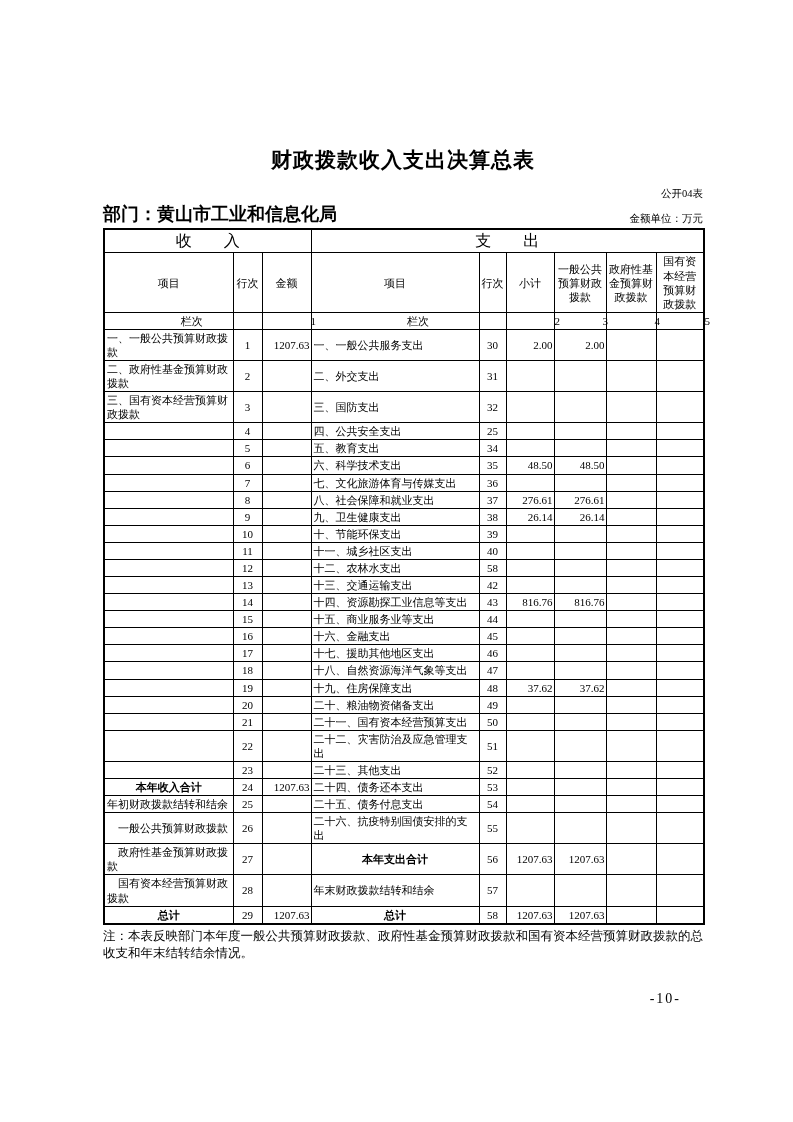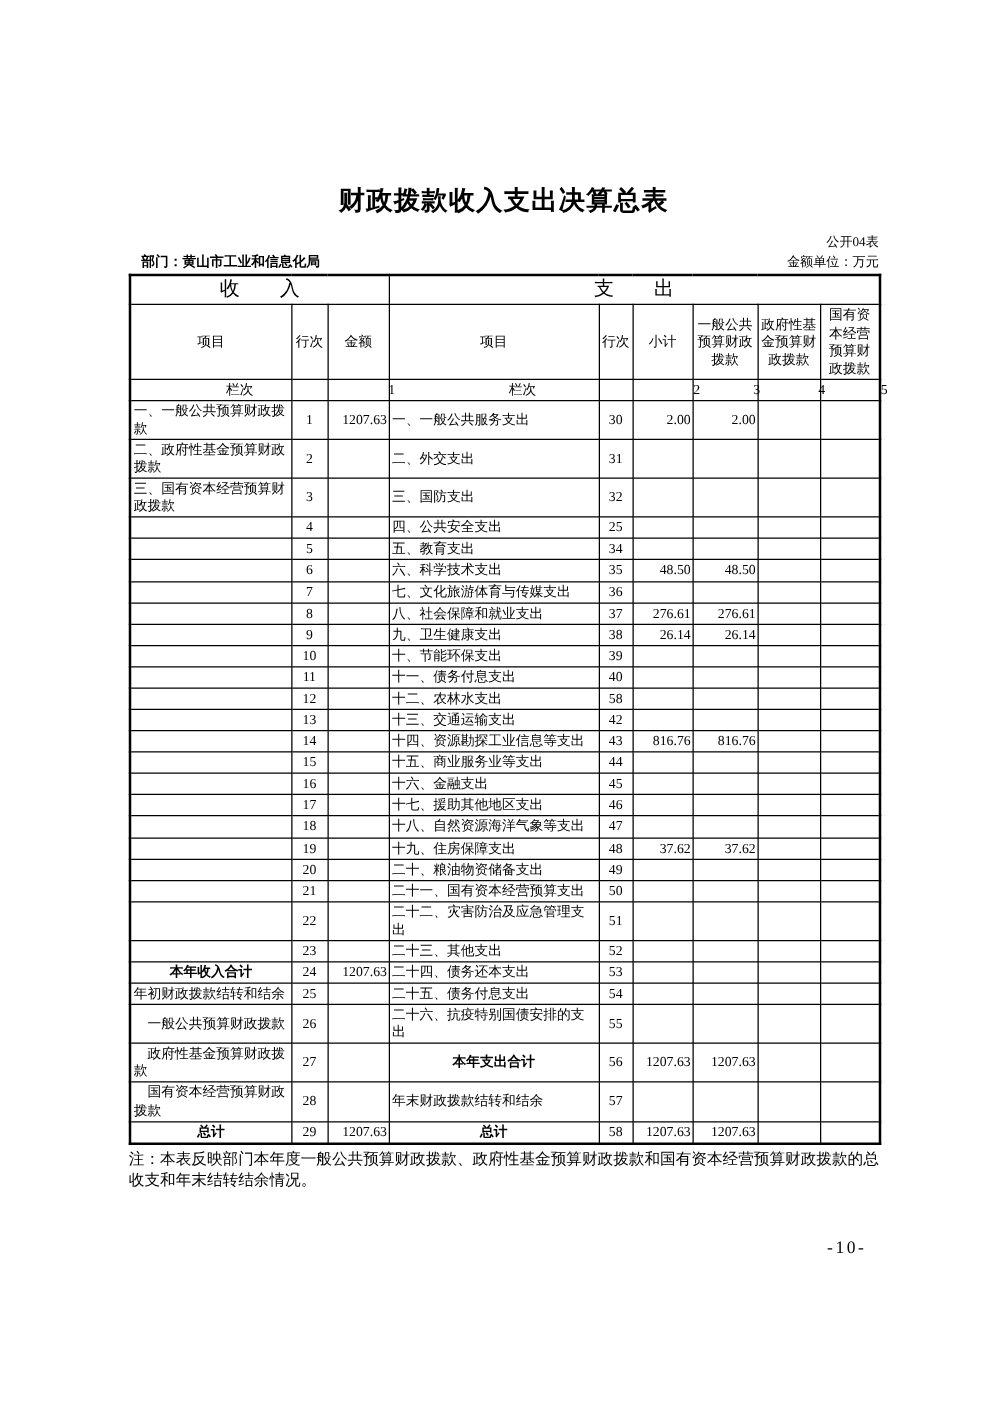--- a/index.html
+++ b/index.html
@@ -9,38 +9,38 @@
     position:relative;overflow:hidden;
   }
   .content{position:absolute;left:103px;top:0;width:600px;}
   .doc-title{
     margin:146px 0 11px 0;text-align:center;
     font-size:21px;font-weight:bold;letter-spacing:1px;
     font-family:"Liberation Sans","DejaVu Sans",sans-serif;
   }
   .table-code{margin-top:13px;text-align:right;font-size:10.5px;}
   .meta-row{display:flex;justify-content:space-between;align-items:flex-end;margin:1px 0 2px 0;}
-  .department{font-size:11px;font-weight:bold;margin-left:10px;}
+  .department{font-size:18px;font-weight:bold;}
   .unit{font-size:10.5px;}
   table{border-collapse:collapse;table-layout:fixed;width:600px;border:2px solid #000;}
   td{
     border:1px solid #000;font-size:11px;line-height:1.28;
     padding:1px 2px;vertical-align:middle;word-break:break-all;
   }
   .sec-row td{font-size:16px;height:14px;}
   .head-row td{height:48px;}
   .lanci-row td{height:13px;padding-left:48px;}
   tbody td{height:13px;}
   .c{text-align:center;}
   .r{text-align:right;padding-right:1px;}
   .item{text-align:left;}
   .total{text-align:center;font-weight:bold;}
   .indent{text-indent:1em;}
   .note{font-size:12.5px;line-height:1.42;margin-top:3px;text-align:left;}
-  .page-number{position:absolute;top:991px;right:100px;font-size:14px;letter-spacing:2px;}
+  .page-number{position:absolute;top:991px;right:112px;font-size:14px;letter-spacing:2px;}
 </style>
 </head>
 <body>
 
 <div class="content">
 
   <h1 class="doc-title">财政拨款收入支出决算总表</h1>
 
   <div class="table-code">公开04表</div>
 
@@ -197,21 +197,21 @@
           <td class="c">39</td>
           <td class="r"></td>
           <td class="r"></td>
           <td class="r"></td>
           <td class="r"></td>
         </tr>
         <tr>
           <td class="item"></td>
           <td class="c">11</td>
           <td class="r"></td>
-          <td class="item">十一、债务付息支出</td>
+          <td class="item">十一、城乡社区支出</td>
           <td class="c">40</td>
           <td class="r"></td>
           <td class="r"></td>
           <td class="r"></td>
           <td class="r"></td>
         </tr>
         <tr>
           <td class="item"></td>
           <td class="c">12</td>
           <td class="r"></td>

